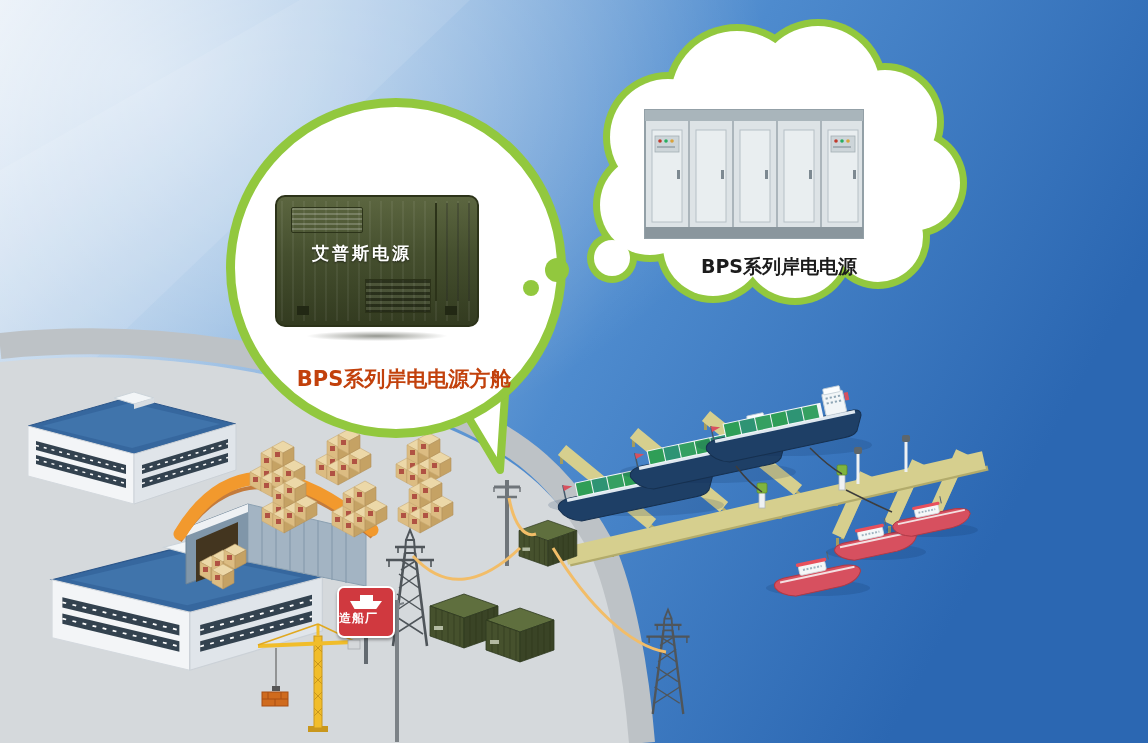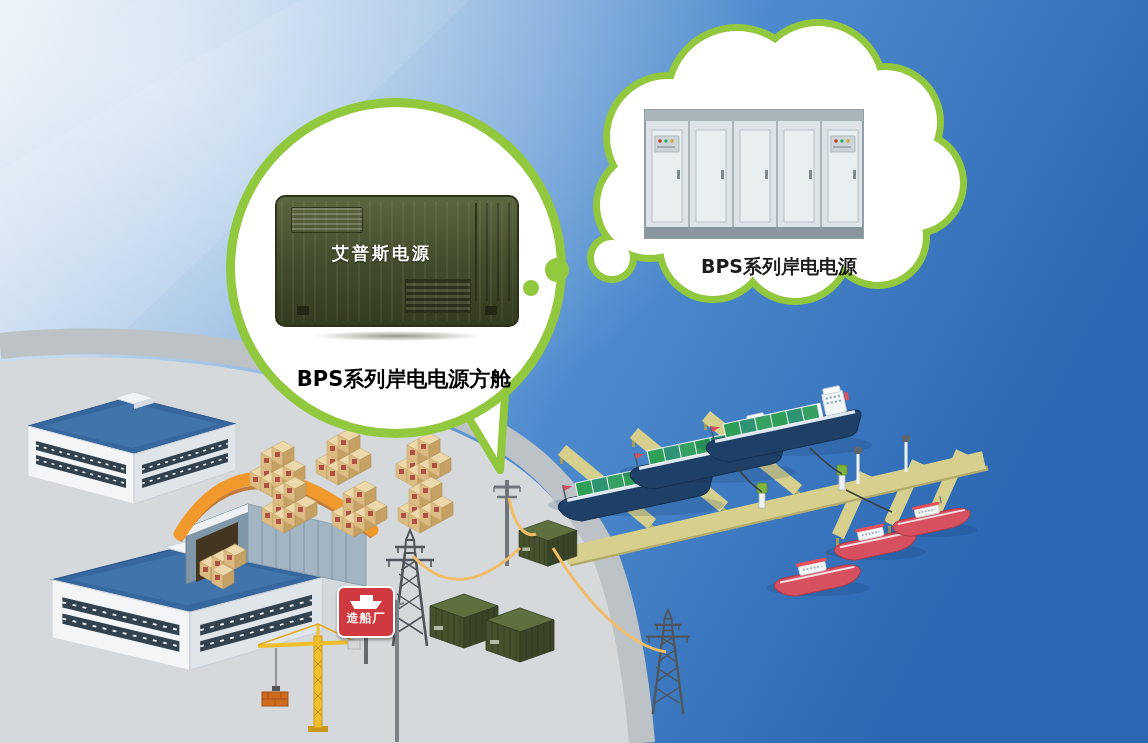--- a/index.html
+++ b/index.html
@@ -12,21 +12,21 @@
   svg.tail-svg{z-index:1;pointer-events:none;}
   svg.dots-svg{z-index:3;pointer-events:none;}
   svg.cloud-svg{z-index:2;}
 
   
   .circle-bubble{
     position:absolute;left:226px;top:98px;width:340px;height:340px;
     box-sizing:border-box;background:#fff;border:9px solid #92c83e;
     border-radius:50%;z-index:2;
   }
-  .capsule{position:absolute;left:40px;top:88px;width:244px;height:148px;}
+  .capsule{position:absolute;left:40px;top:88px;width:204px;height:148px;}
   .capsule-body{
     position:absolute;left:0;right:0;top:0;bottom:16px;
     background:linear-gradient(180deg,#5c6640 0%,#454f2e 45%,#333b20 100%);
     border:2px solid #2c3319;border-radius:10px;overflow:hidden;
   }
   .capsule-ribs{position:absolute;left:4px;right:4px;top:4px;bottom:4px;
     background:repeating-linear-gradient(90deg,rgba(255,255,255,0.06) 0 2px,transparent 2px 11px);}
   .vent-tl{position:absolute;left:14px;top:10px;width:70px;height:24px;border:1px solid #2c3319;border-radius:2px;
     background:repeating-linear-gradient(180deg,rgba(255,255,255,0.2) 0 2px,transparent 2px 5px);}
   .vent-br{position:absolute;right:46px;bottom:12px;width:64px;height:32px;border:1px solid #2c3319;
@@ -34,28 +34,28 @@
   .capsule-door{position:absolute;right:6px;top:6px;bottom:24px;width:34px;border-left:2px solid #2c3319;
     background:repeating-linear-gradient(90deg,transparent 0 9px,rgba(0,0,0,0.25) 9px 11px);}
   .capsule-label{position:absolute;left:0;right:30px;top:44%;transform:translateY(-50%);
     text-align:center;color:#ffffff;font-size:17px;font-weight:700;letter-spacing:3px;
     text-shadow:0 1px 2px rgba(0,0,0,0.55);}
   .capsule-foot{position:absolute;bottom:10px;width:12px;height:9px;background:#222814;}
   .foot-l{left:20px;} .foot-r{right:20px;}
   .capsule-shadow{position:absolute;left:2%;bottom:0;width:96%;height:14px;
     background:radial-gradient(ellipse 50% 50% at 50% 50%,rgba(18,22,8,0.45),rgba(18,22,8,0) 72%);}
   .circle-caption{position:absolute;left:16px;right:0;bottom:36px;text-align:center;
-    font-size:21px;font-weight:700;color:#000000;}
+    font-size:21px;font-weight:700;color:#c2410c;}
 
   
   .cloud-caption{position:absolute;left:648px;top:254px;width:262px;z-index:3;
     text-align:center;font-size:19px;font-weight:700;color:#1c1c1c;}
 
   
-  .sign{position:absolute;left:337px;top:586px;width:58px;z-index:1;text-align:center;}
+  .sign{position:absolute;left:337px;top:586px;width:58px;z-index:1;text-align:left;}
   .sign-board{position:relative;height:48px;background:#d0393f;border:2px solid #ffffff;
     border-radius:7px;box-shadow:0 2px 3px rgba(0,0,0,0.35);}
   .sign-ship{position:relative;margin:6px auto 1px;width:32px;height:15px;}
   .sign-ship-hull{position:absolute;bottom:0;left:0;width:32px;height:8px;background:#ffffff;
     clip-path:polygon(0 0,100% 0,82% 100%,14% 100%);}
   .sign-ship-cabin{position:absolute;bottom:8px;left:10px;width:13px;height:6px;background:#ffffff;}
   .sign-label{color:#ffffff;font-size:12px;font-weight:700;letter-spacing:1px;line-height:1.4;}
   .sign-pole{width:4px;height:26px;background:#636a70;margin:0 auto;}
 </style>
 </head>

